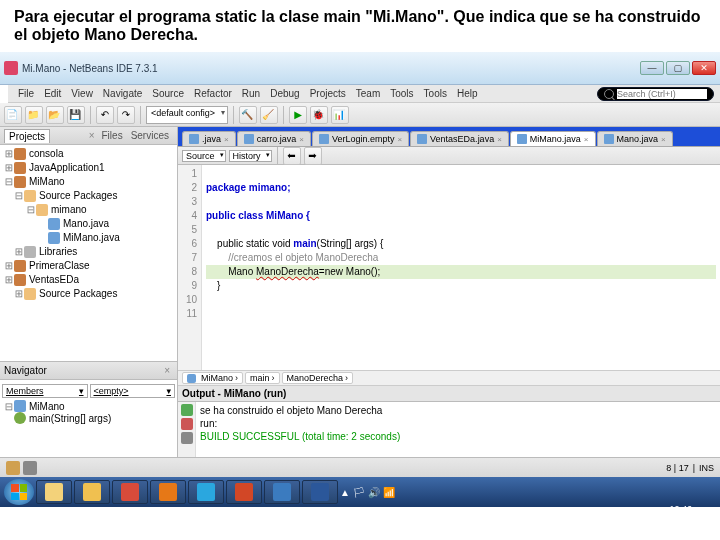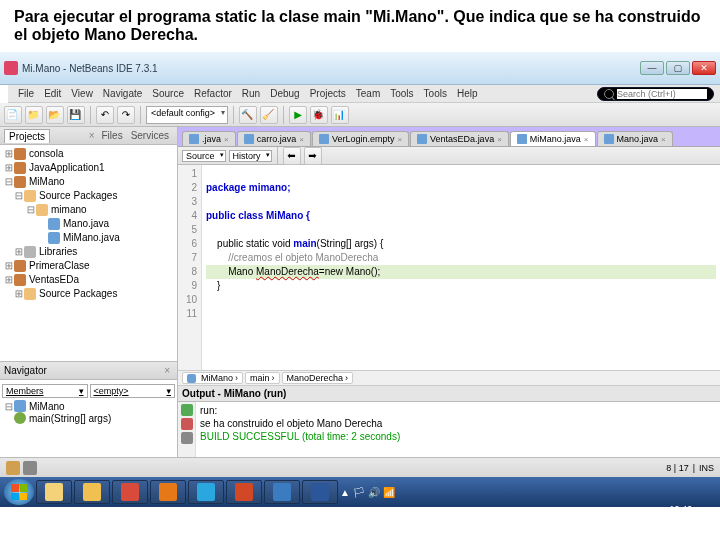--- a/index.html
+++ b/index.html
@@ -40,21 +40,21 @@
 .tree-item { display:flex; align-items:center; padding:0 2px; white-space:nowrap; }
 .tree-item .tw { width:10px; text-align:center; color:#777; }
 .ic { width:12px; height:12px; margin-right:3px; display:inline-block; border-radius:2px; }
 .ic-prj{background:#c97b3f;} .ic-fold{background:#f0c079;} .ic-java{background:#6aa0d8;} .ic-lib{background:#b5b5b5;}
 .ind1{padding-left:12px;} .ind2{padding-left:24px;} .ind3{padding-left:36px;}
 
 .navpanel { height:95px; display:flex; flex-direction:column; }
 .nav-body{flex:1; background:#fff; padding:2px; font-size:10px;}
 .nav-combo{border:1px solid #aaa; padding:1px 3px; font-size:9px; margin:2px 0; display:flex; justify-content:space-between;text-decoration:underline;}
 
-.editor-tabs { height:20px; background:#c4b5fd; display:flex; align-items:flex-end; padding:0 4px; gap:1px; border-bottom:1px solid #aaa; }
+.editor-tabs { height:20px; background:#1d4ed8; display:flex; align-items:flex-end; padding:0 4px; gap:1px; border-bottom:1px solid #aaa; }
 .ed-tab { padding:2px 6px; font-size:9px; background:#dcdcdc; border:1px solid #aaa; border-bottom:none; border-radius:3px 3px 0 0; display:flex; align-items:center; gap:3px; }
 .ed-tab.active { background:#fff; }
 .ed-tab .ti{width:10px;height:10px;background:#6aa0d8;border-radius:1px;}
 .ed-tab .tx{color:#888;font-size:8px;}
 
 .ed-toolbar{height:18px;background:linear-gradient(#f0f0f0,#e2e2e2);border-bottom:1px solid #bbb;display:flex;align-items:center;padding:0 4px;gap:3px;font-size:9px;}
 .ed-toolbar .combo{border:1px solid #aaa;background:#fff;padding:0 10px 0 3px;position:relative;}
 .ed-toolbar .combo:after{content:"▾";position:absolute;right:1px;font-size:7px;}
 
 .code-area{flex:1;display:flex;background:#fff;font-family:'Courier New',monospace;font-size:10px;overflow:hidden;}
@@ -295,22 +295,22 @@
         <span class="chip"><span>ManoDerecha</span> ›</span>
       </div>
       <div class="output-hd">Output - MiMano (run)</div>
       <div class="output">
         <div class="out-icons">
           <div style="background:#5a5"></div>
           <div style="background:#c55"></div>
           <div style="background:#888"></div>
         </div>
         <div class="out-text" id="outtxt">
+            <div class="">se ha construido el objeto Mano Derecha</div>
             <div class="">run:</div>
-            <div class="">se ha construido el objeto Mano Derecha</div>
             <div class="ok">BUILD SUCCESSFUL (total time: 2 seconds)</div>
           </div>
       </div>
     </div>
   </div>
 
   <div class="footer">
     <div class="ficon"></div>
     <div class="ficon" style="background:#888"></div>
     <div class="right">

